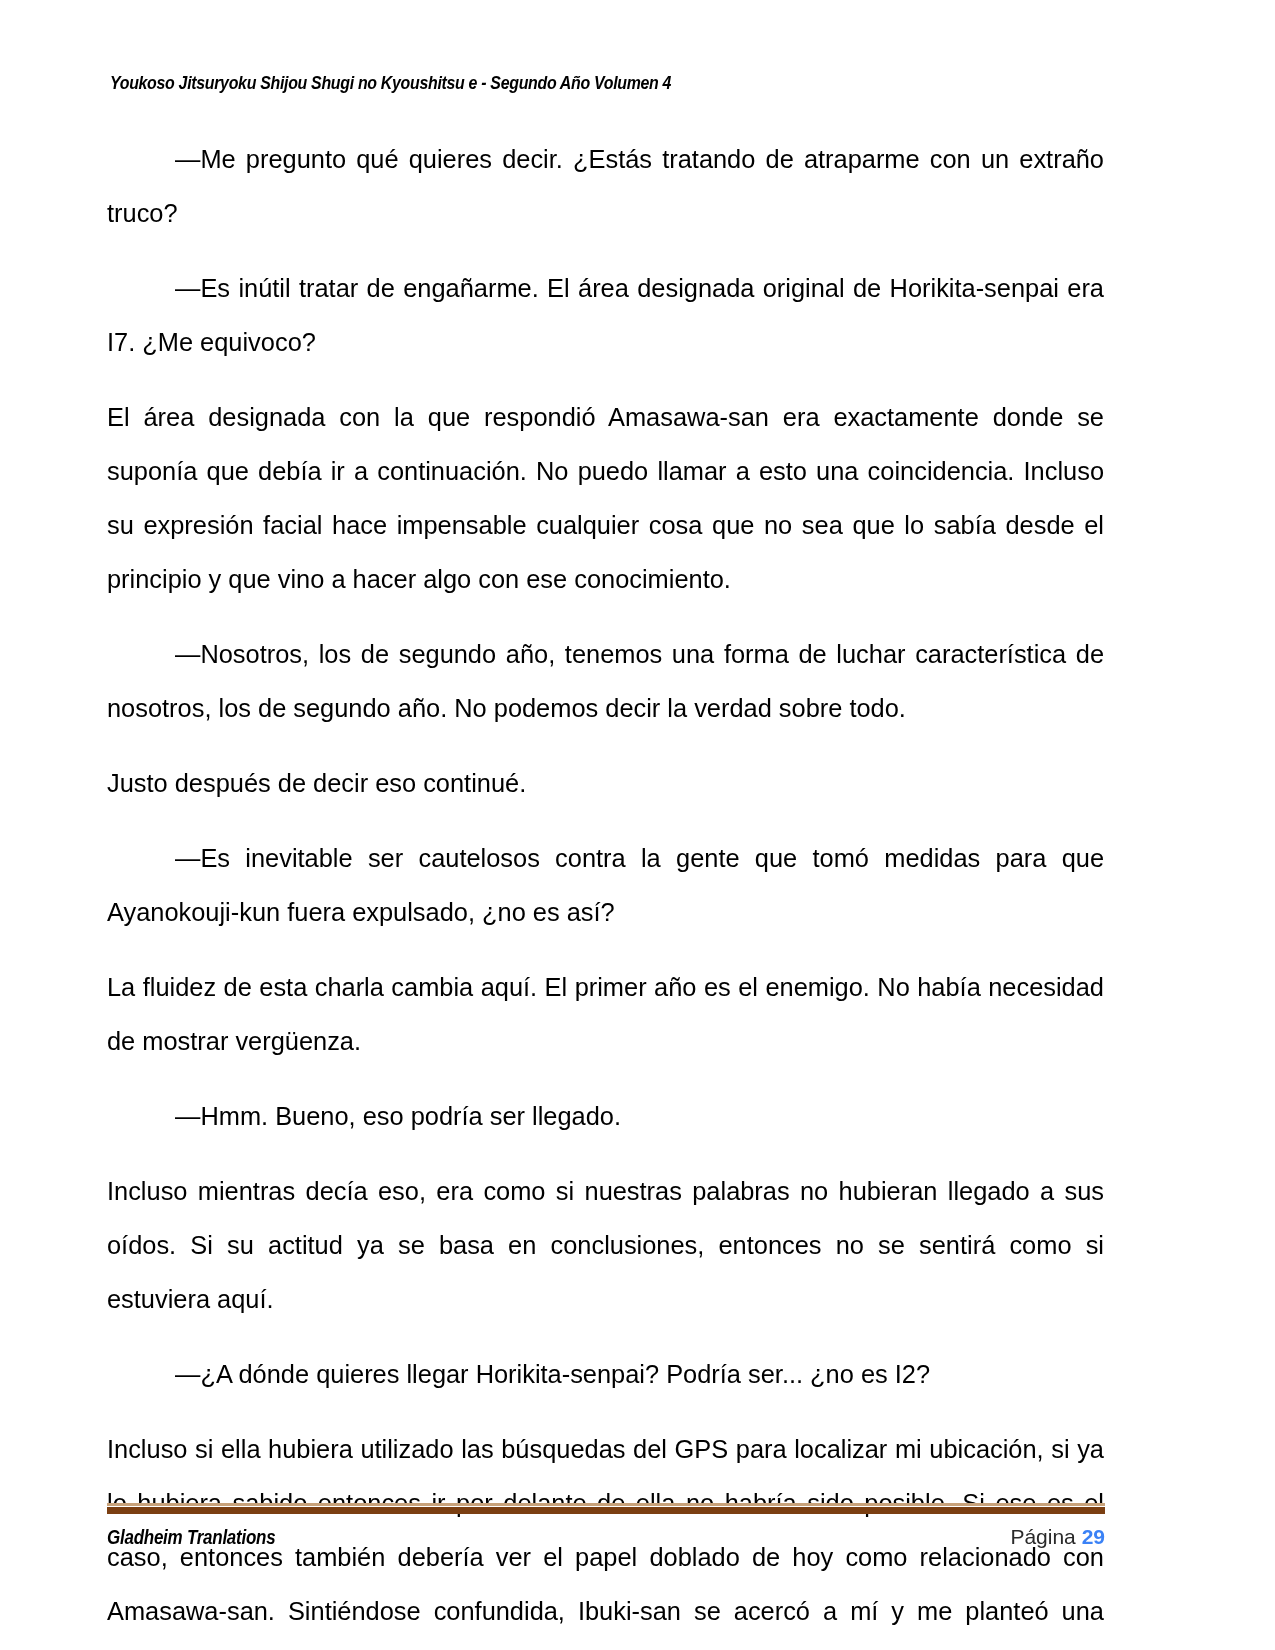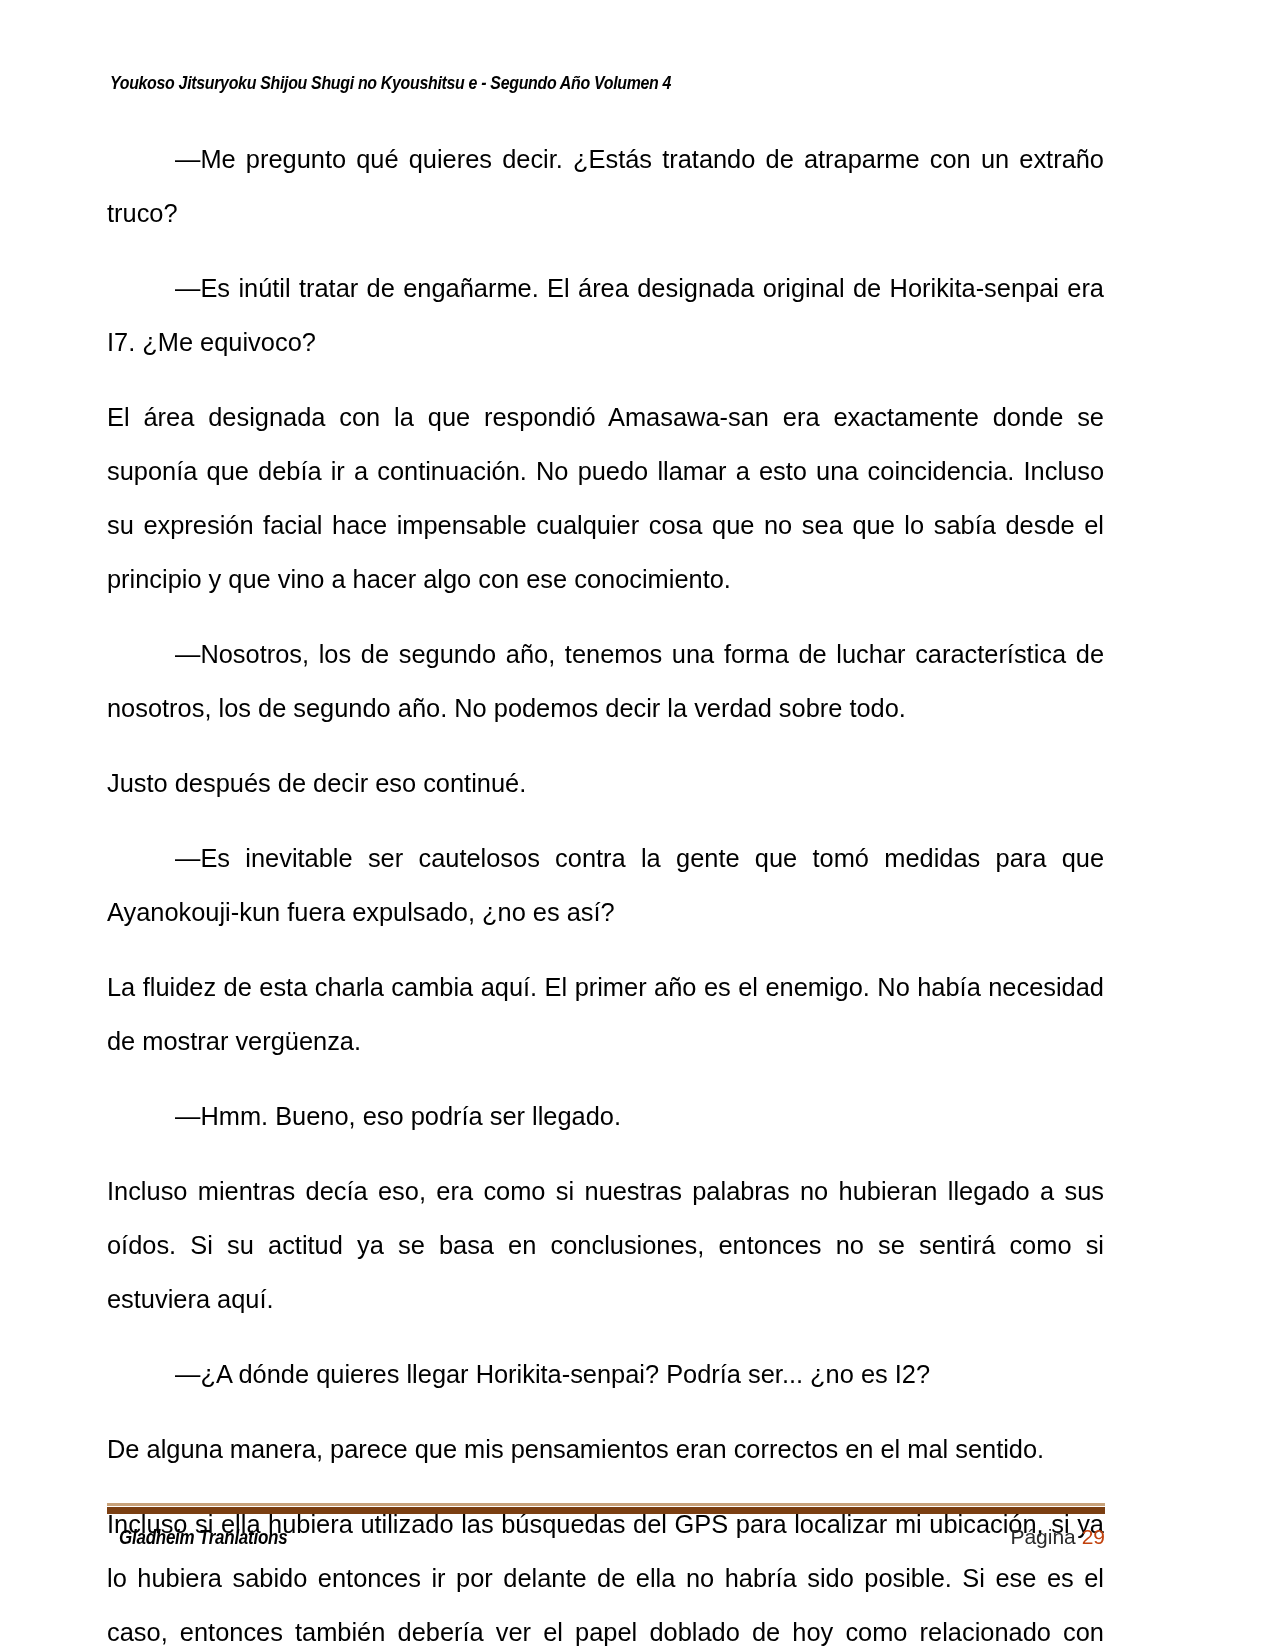--- a/index.html
+++ b/index.html
@@ -82,42 +82,41 @@
   .footer-rule-bottom {
     height: 7px;
     background: #7b3f12;
     width: 100%;
   }
   .footer-row {
     display: flex;
     align-items: flex-end;
     justify-content: space-between;
     margin-top: 11px;
-    margin-left: 12px;
   }
   .footer-brand {
     font-family: "Liberation Sans", sans-serif;
     font-size: 20px;
     font-weight: bold;
     font-style: italic;
     letter-spacing: -0.3px;
     color: #000000;
     white-space: nowrap;
     transform: scaleX(0.85);
     transform-origin: left center;
   }
   .footer-page {
     font-family: "Liberation Sans", sans-serif;
     font-size: 21px;
     color: #2a2a2a;
     white-space: nowrap;
   }
   .footer-page .pagenum {
-    font-weight: normal;
-    color: #c2410c;
+    font-weight: bold;
+    color: #3b82f6;
   }
 </style>
 </head>
 <body>
 
 <div class="page">
 
   <div class="header">
     <span class="header-title">Youkoso Jitsuryoku Shijou Shugi no Kyoushitsu e - Segundo Año Volumen 4</span>
   </div>
@@ -126,21 +125,20 @@
     <p class="para indent">—Me pregunto qué quieres decir. ¿Estás tratando de atraparme con un extraño truco?</p>
     <p class="para indent">—Es inútil tratar de engañarme. El área designada original de Horikita-senpai era I7. ¿Me equivoco?</p>
     <p class="para">El área designada con la que respondió Amasawa-san era exactamente donde se suponía que debía ir a continuación. No puedo llamar a esto una coincidencia. Incluso su expresión facial hace impensable cualquier cosa que no sea que lo sabía desde el principio y que vino a hacer algo con ese conocimiento.</p>
     <p class="para indent">—Nosotros, los de segundo año, tenemos una forma de luchar característica de nosotros, los de segundo año. No podemos decir la verdad sobre todo.</p>
     <p class="para">Justo después de decir eso continué.</p>
     <p class="para indent">—Es inevitable ser cautelosos contra la gente que tomó medidas para que Ayanokouji-kun fuera expulsado, ¿no es así?</p>
     <p class="para">La fluidez de esta charla cambia aquí. El primer año es el enemigo. No había necesidad de mostrar vergüenza.</p>
     <p class="para indent">—Hmm. Bueno, eso podría ser llegado.</p>
     <p class="para">Incluso mientras decía eso, era como si nuestras palabras no hubieran llegado a sus oídos. Si su actitud ya se basa en conclusiones, entonces no se sentirá como si estuviera aquí.</p>
     <p class="para indent">—¿A dónde quieres llegar Horikita-senpai? Podría ser... ¿no es I2?</p>
-    <p class="para">De alguna manera, parece que mis pensamientos eran correctos en el mal sentido.</p>
     <p class="para">Incluso si ella hubiera utilizado las búsquedas del GPS para localizar mi ubicación, si ya lo hubiera sabido entonces ir por delante de ella no habría sido posible. Si ese es el caso, entonces también debería ver el papel doblado de hoy como relacionado con Amasawa-san. Sintiéndose confundida, Ibuki-san se acercó a mí y me planteó una pregunta al respecto.</p>
     <p class="para indent">—¿Cuánto tiempo pretendes alargar esto?</p>
   </div>
 
   <div class="footer">
     <div class="footer-rule-top"></div>
     <div class="footer-rule-gap"></div>
     <div class="footer-rule-bottom"></div>
     <div class="footer-row">
       <span class="footer-brand">Gladheim Tranlations</span>

